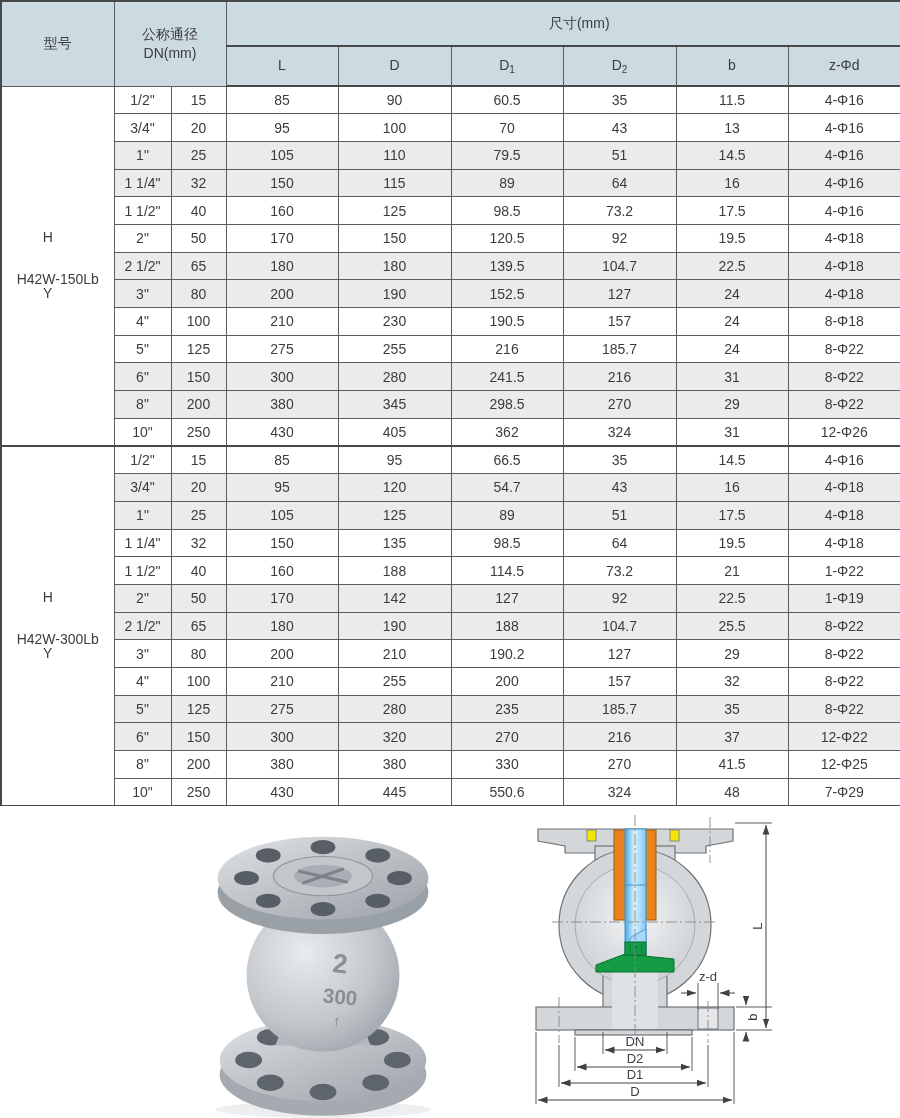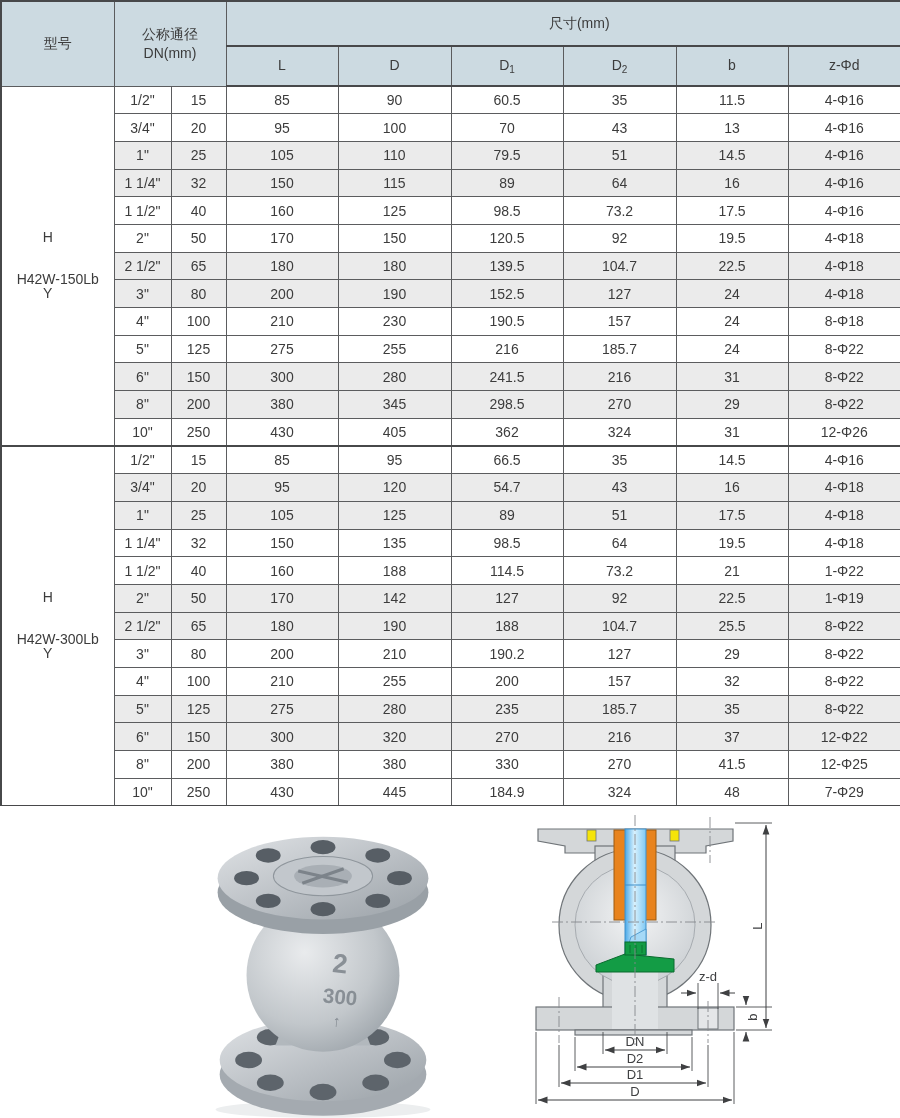--- a/index.html
+++ b/index.html
@@ -328,21 +328,21 @@
         <td>330</td>
         <td>270</td>
         <td>41.5</td>
         <td>12-Φ25</td>
       </tr>
       <tr>
         <td>10"</td>
         <td>250</td>
         <td>430</td>
         <td>445</td>
-        <td>184.9</td>
+        <td>550.6</td>
         <td>324</td>
         <td>48</td>
         <td>7-Φ29</td>
       </tr>
     </tbody>
 </table>
 
 <div class="figures">
 
   <svg width="310" height="306" viewBox="0 0 300 296" style="position:absolute;left:168px;top:8px;">

